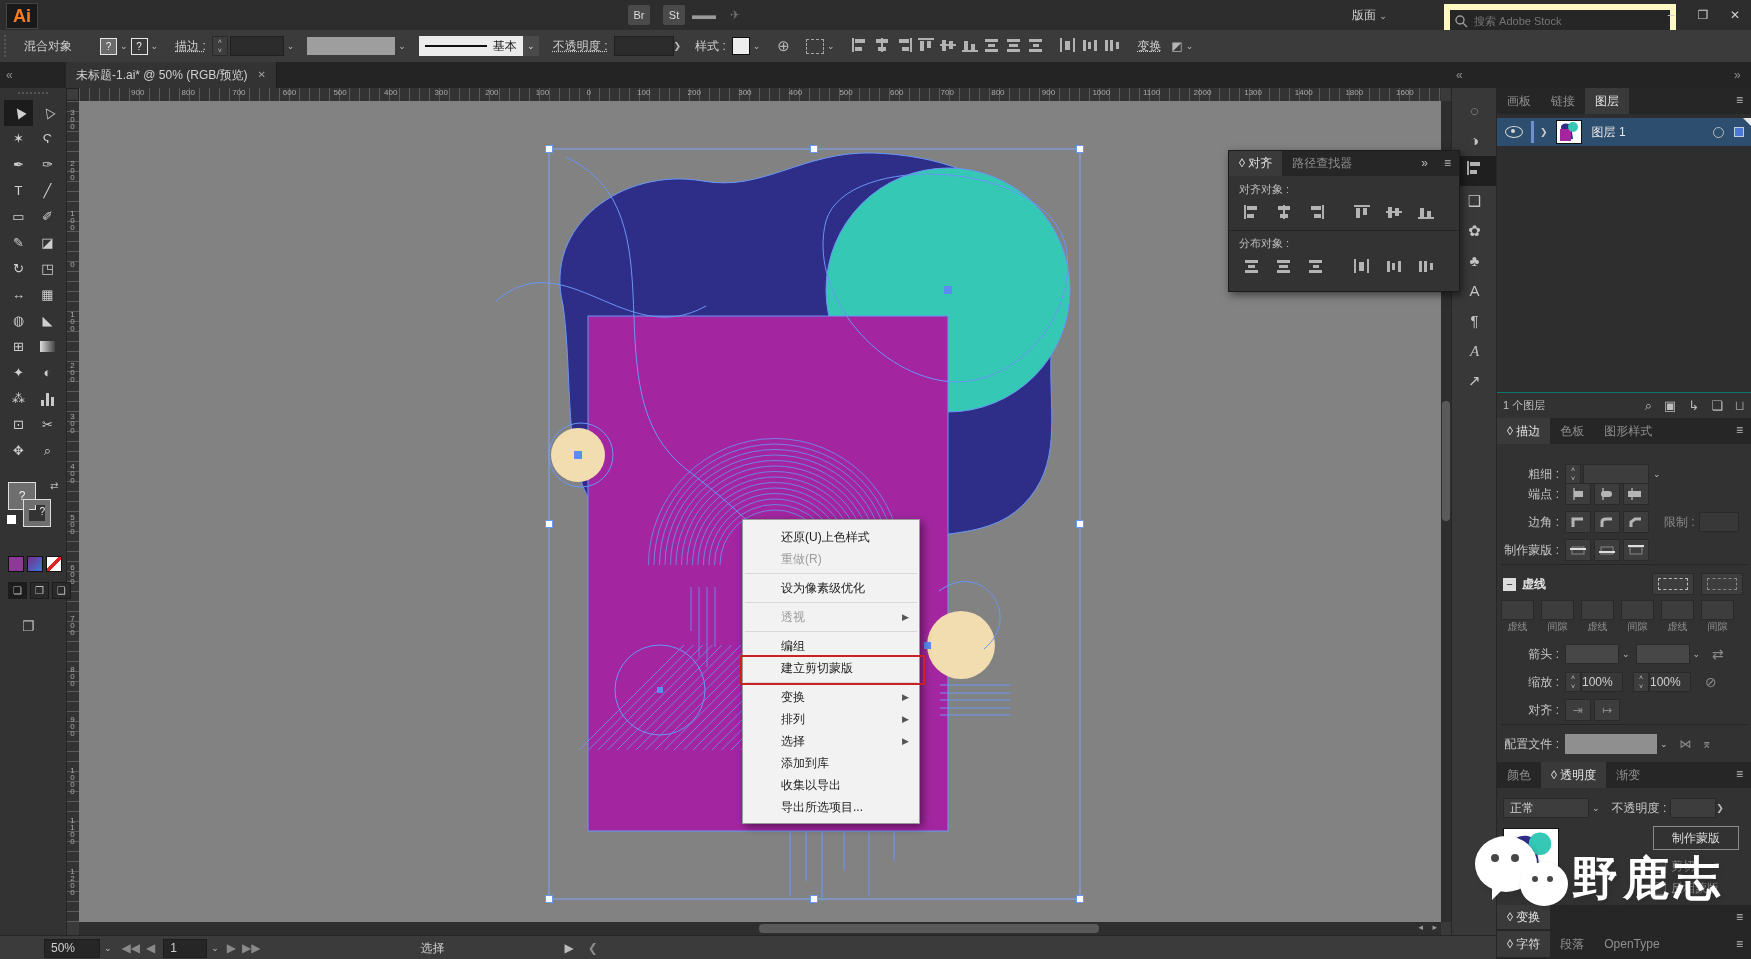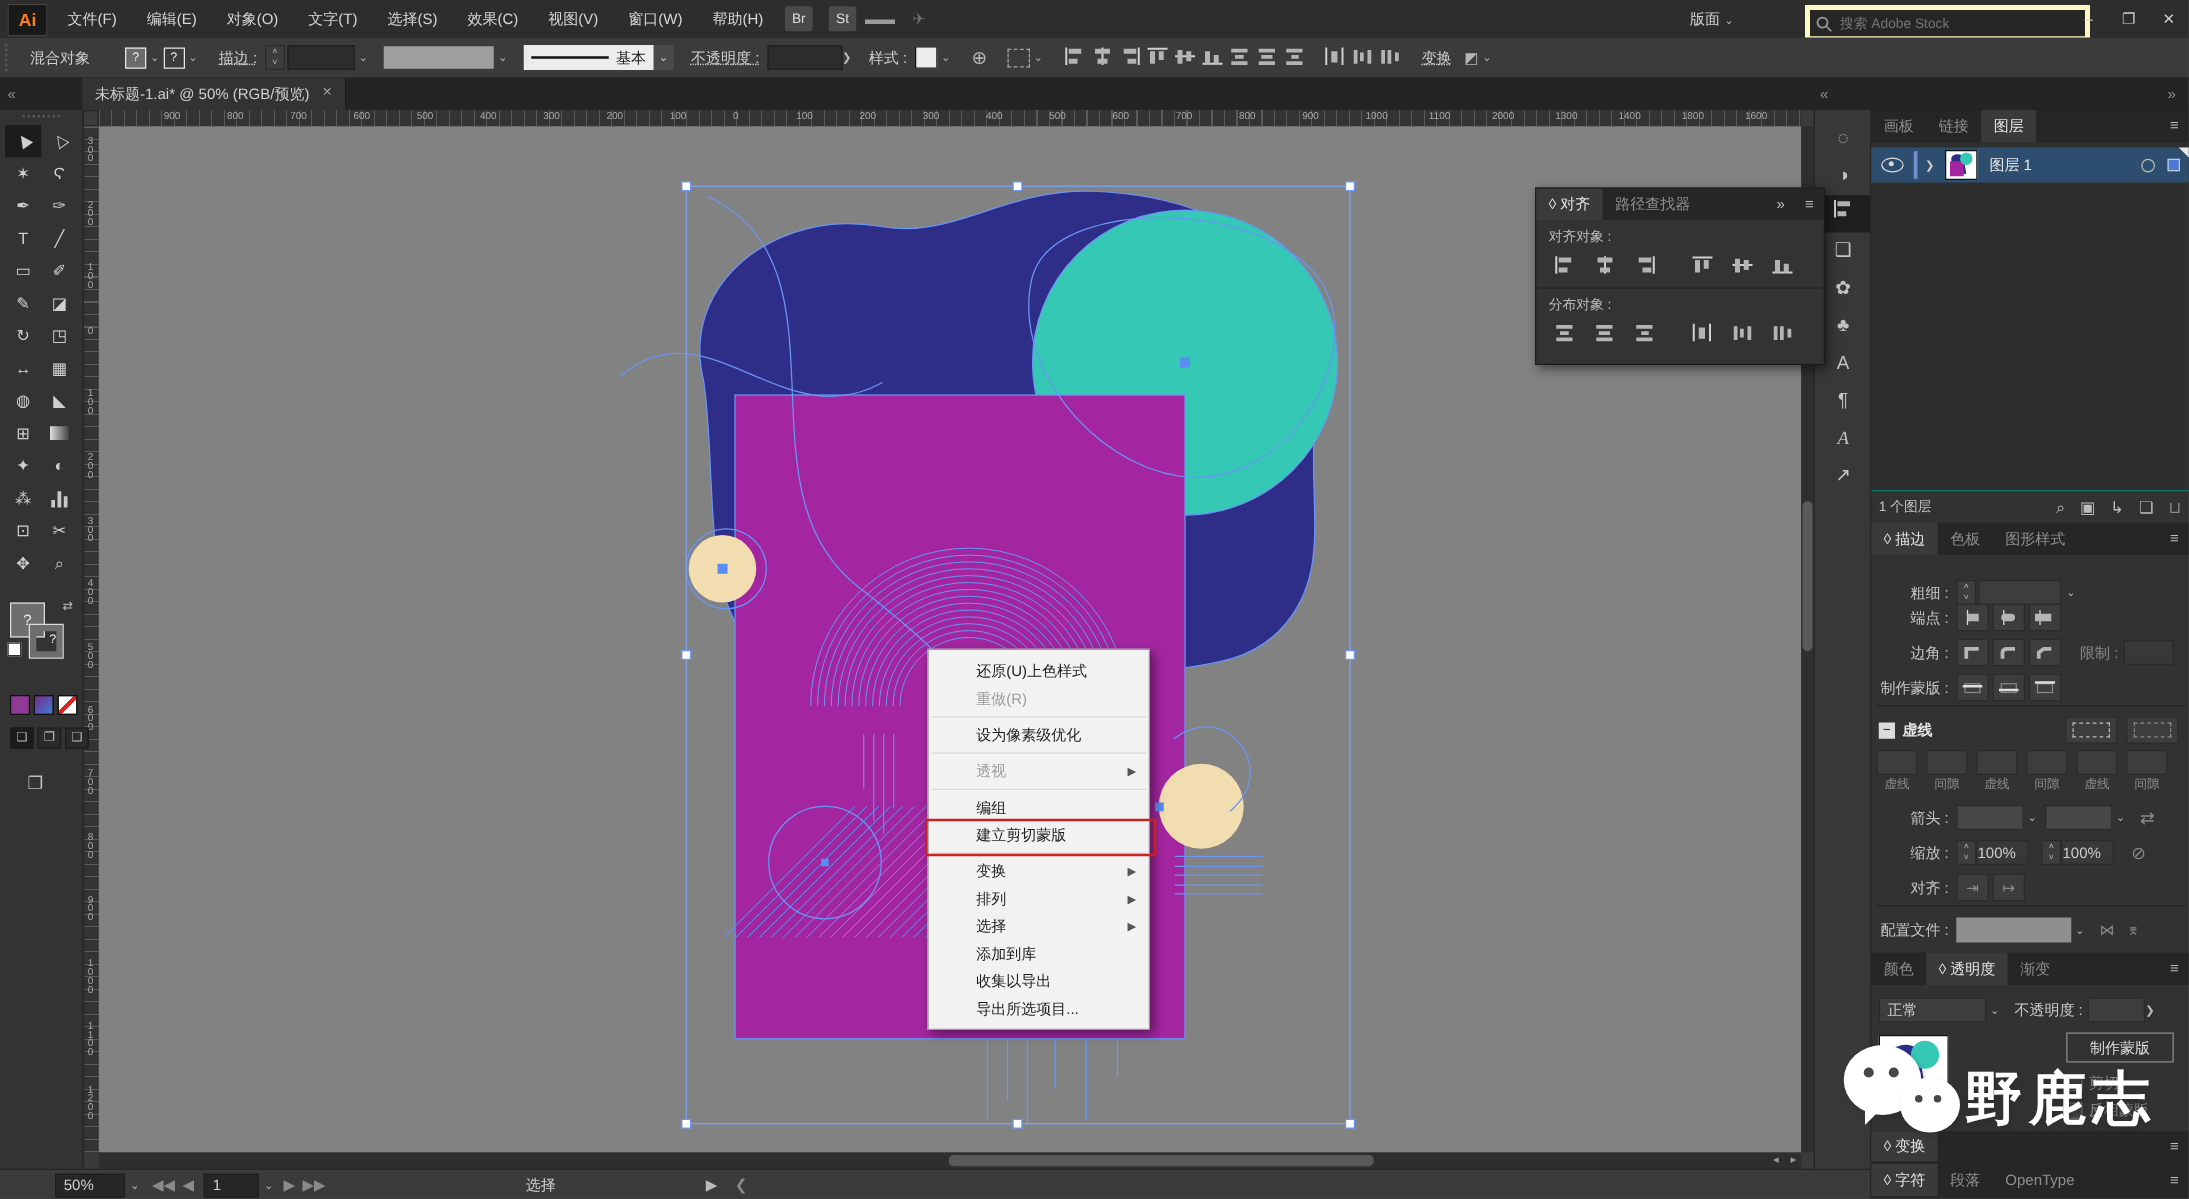--- a/index.html
+++ b/index.html
@@ -4,27 +4,27 @@
 <style>
   html,body{margin:0;padding:0}
   body{width:1751px;height:959px;position:relative;overflow:hidden;background:#3a3a3a;
        font-family:"Liberation Sans","DejaVu Sans",sans-serif;font-size:12px;color:#c9c9c9;
        -webkit-font-smoothing:antialiased}
   .abs{position:absolute}
   .row{display:flex;align-items:center}
   
   #menubar{left:0;top:0;width:1751px;height:30px;background:#2d2d2d;border-bottom:1px solid #1e1e1e}
   #ai-logo{left:6px;top:3px;width:30px;height:24px;background:#191919;color:#ff7c1e;font-weight:bold;
-           text-align:center;line-height:24px;font-size:14px;border:1px solid #444}
+           text-align:center;line-height:24px;font-size:18px;border:1px solid #444}
   .menu-item{display:inline-block;padding:0 12px;line-height:30px;color:#d6d6d6;cursor:default}
   #menu-items{left:42px;top:0;height:30px;white-space:nowrap}
   .appbtn{display:inline-block;width:22px;height:20px;background:#4a4a4a;color:#ddd;text-align:center;
           line-height:20px;font-size:11px;margin-left:8px;border-radius:2px}
   #workspace{left:1352px;top:0;line-height:30px;color:#d0d0d0}
-  #stock-search{left:1444px;top:4px;width:220px;height:21px;background:#262626;border:4px solid #fef9c3;color:#9b9b9b}
+  #stock-search{left:1444px;top:4px;width:220px;height:21px;background:#262626;border:6px solid #fef9c3;color:#9b9b9b}
   #stock-search input{background:transparent;border:none;outline:none;color:#9b9b9b;font-size:11px;width:150px;
           font-family:"Liberation Sans","DejaVu Sans",sans-serif}
   .winbtn{display:inline-block;width:28px;text-align:center;line-height:28px;color:#cfcfcf;font-size:12px}
   
   #controlbar{left:0;top:30px;width:1751px;height:32px;background:#3b3b3b;border-bottom:1px solid #282828}
   .cb-label{color:#cfcfcf}
   .dim{color:#8a8a8a}
   .well{background:#2c2c2c;border:1px solid #1f1f1f;height:18px}
   .chev{color:#bdbdbd;font-size:9px}
   .qswatch{width:15px;height:15px;border:1px solid #e6e6e6;background:#6b6b6b;color:#eee;font-size:10px;
@@ -107,21 +107,20 @@
   .bub{position:absolute;background:#fff;border-radius:50%;box-shadow:2px 3px 4px rgba(40,40,40,.35)}
   .bub i{position:absolute;background:#474747;border-radius:50%}
   #wm-text{position:absolute;color:#fff;font-size:46px;font-weight:bold;letter-spacing:5px;
            text-shadow:2px 3px 4px rgba(40,40,40,.45);font-family:"Liberation Sans","DejaVu Sans",sans-serif}
 </style>
 </head>
 <body>
 
 <div id="menubar" class="abs">
   <div id="ai-logo" class="abs">Ai</div>
-  <div id="menu-items" class="abs"><span class="menu-item">文件(F)</span><span class="menu-item">编辑(E)</span><span class="menu-item">对象(O)</span><span class="menu-item">文字(T)</span><span class="menu-item">选择(S)</span><span class="menu-item">效果(C)</span><span class="menu-item">视图(V)</span><span class="menu-item">窗口(W)</span><span class="menu-item">帮助(H)</span></div>
   <span class="abs" style="left:620px;top:5px"><span class="appbtn">Br</span></span>
   <span class="abs" style="left:655px;top:5px"><span class="appbtn">St</span></span>
   <span class="abs" style="left:692px;top:0;line-height:30px;color:#9a9a9a">▬▬</span>
   <span class="abs" style="left:730px;top:0;line-height:30px;color:#6f6f6f">✈</span>
   <span id="workspace" class="abs">
     <span>版面</span>
     <span class="chev"> ⌄</span>
   </span>
   <span id="stock-search" class="abs row">
     <svg width="14" height="14" viewBox="0 0 14 14" style="margin:0 4px">

